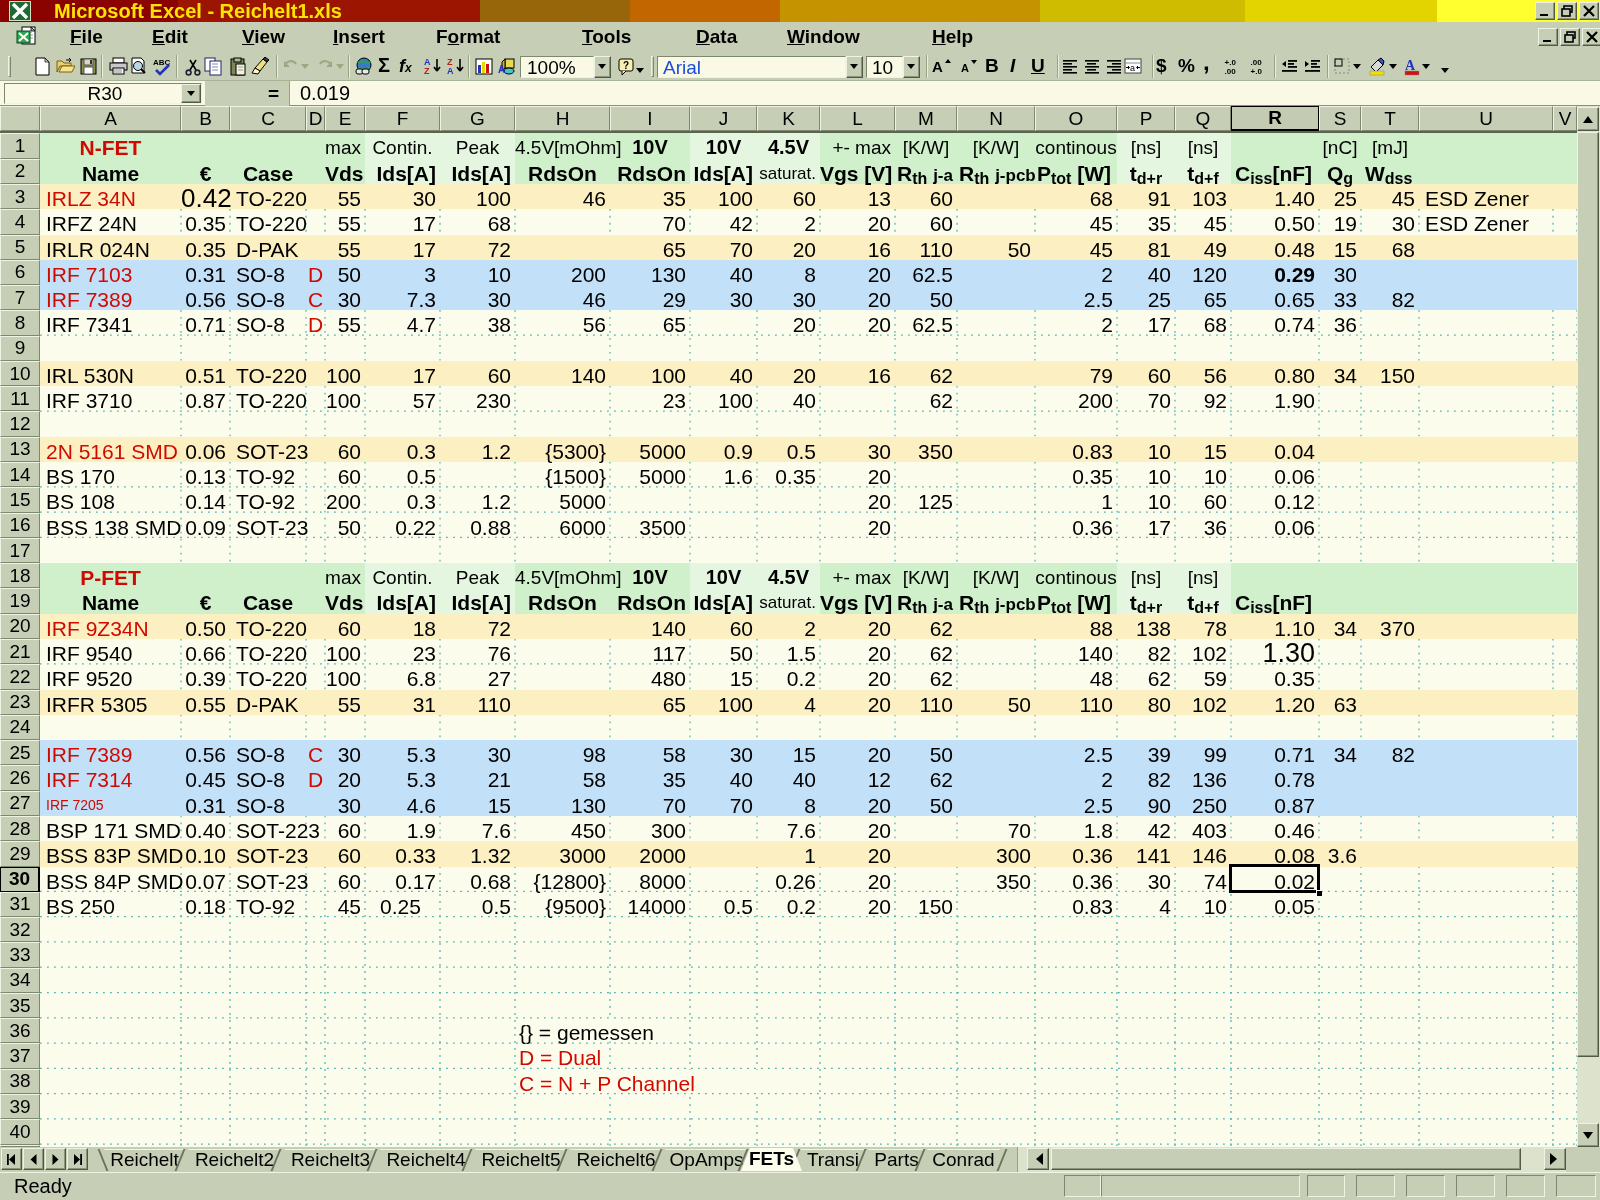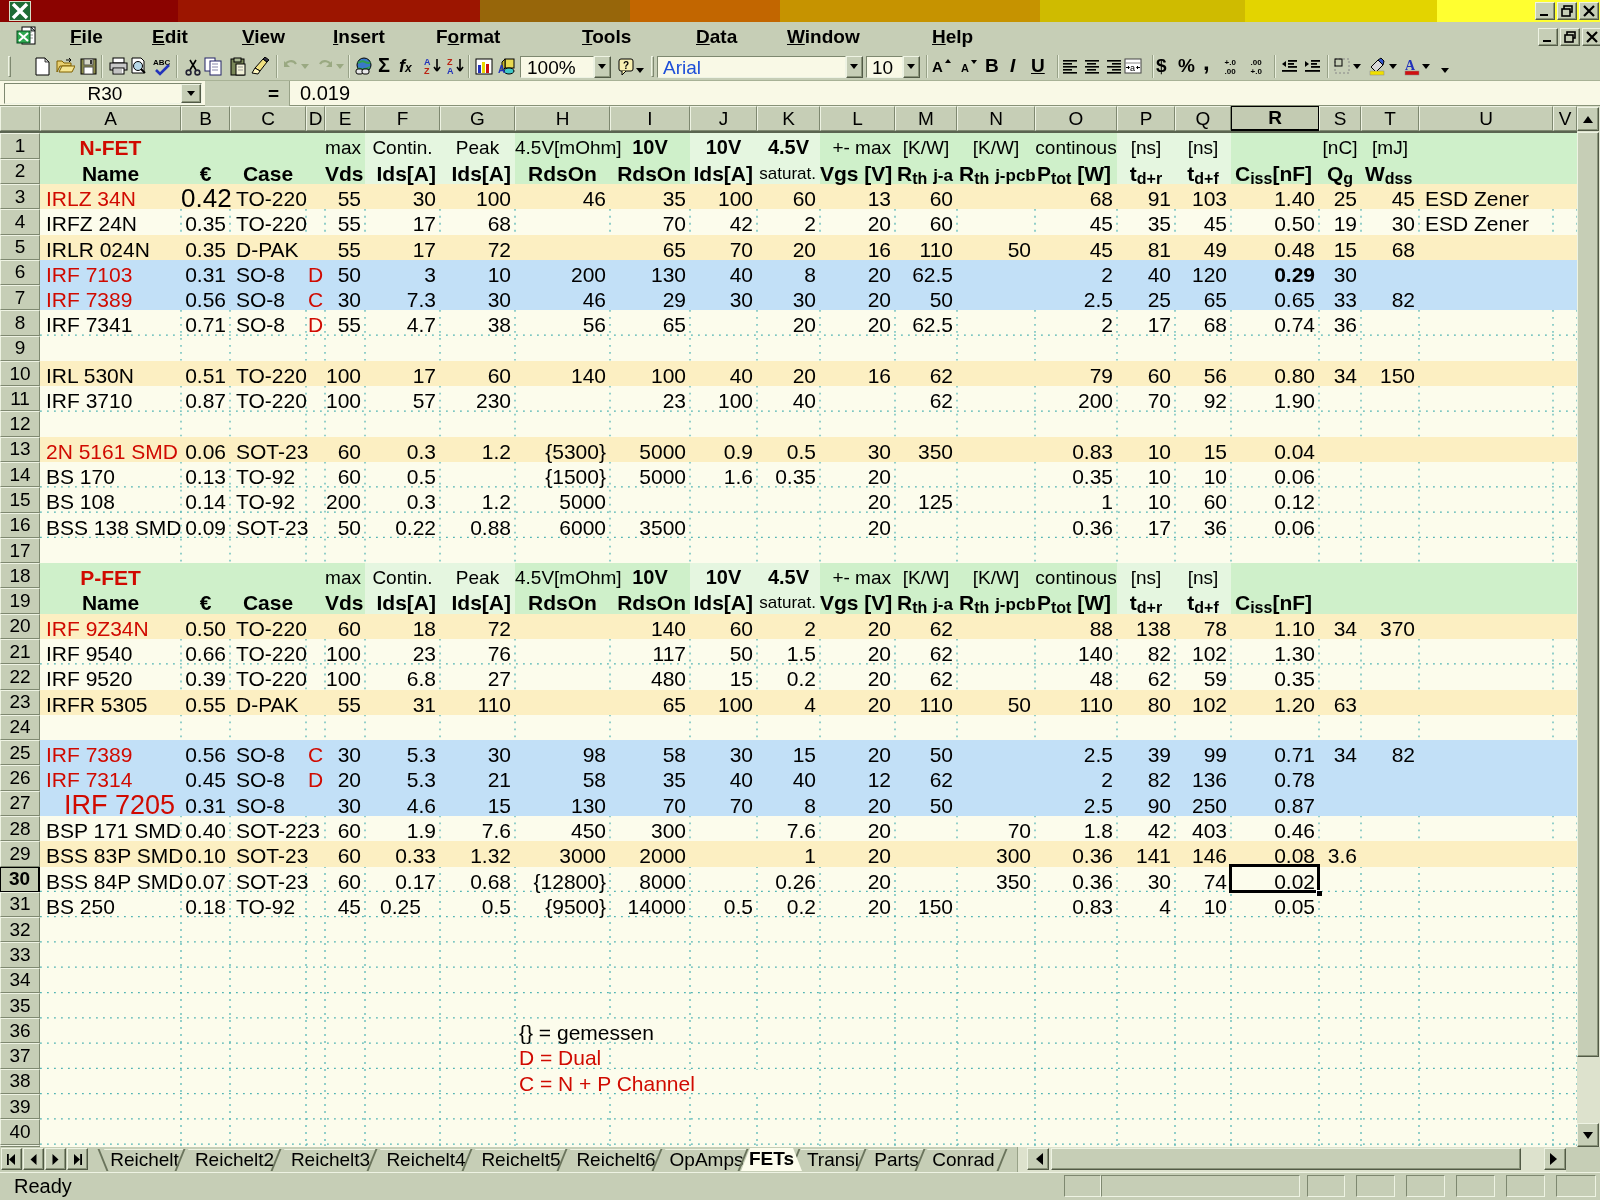--- a/index.html
+++ b/index.html
@@ -14,20 +14,21 @@
 <div class="ab" style="left:0;top:0;width:1600px;height:1200px">
 <div class="ab" style="left:0;top:0;width:1600px;height:22px;background:linear-gradient(90deg,
 #8B0300 0px,#8B0300 178px,#9C1500 178px,#9C1500 480px,#97660A 480px,#97660A 630px,
 #C26600 630px,#C26600 780px,#C69300 780px,#C69300 1040px,#CFBB00 1040px,#CFBB00 1245px,
 #E3D400 1245px,#E3D400 1437px,#FFFF30 1437px,#FFFF30 1600px)"></div>
 <svg class="ab" style="left:9px;top:1px" width="22" height="20" viewBox="0 0 22 20">
 <rect x="0" y="0" width="22" height="20" fill="#D8E0C8"></rect>
       <rect x="1" y="1" width="20" height="18" fill="#1E6B34"></rect>
 <path d="M4 3 L18 17 M18 3 L4 17" stroke="#fff" stroke-width="3.4"></path>
     </svg>
+<div class="ab" style="left:54px;top:0px;width:700px;height:23px;line-height:23px;font-weight:bold;font-size:20px;color:#FFE400">Microsoft Excel - Reichelt1.xls</div>
 <div class="ab bev2 ct" style="left:1535px;top:2px;width:20px;height:18px">
       <svg width="12" height="12">
         <rect x="1" y="9" width="8" height="2" fill="#000"></rect>
       </svg>
     </div>
 <div class="ab bev2 ct" style="left:1557px;top:2px;width:20px;height:18px">
       <svg width="12" height="12">
         <rect x="3" y="1" width="8" height="6" fill="none" stroke="#000" stroke-width="1.6"></rect>
         <rect x="1" y="4" width="8" height="7" fill="#C6CEB6" stroke="#000" stroke-width="1.6"></rect>
       </svg>
@@ -912,21 +913,21 @@
     <div class="ab" style="left:365px;top:642.00px;width:75px;height:24.28px;line-height:23.28px;font-size:21px;font-weight:normal;color:#000;text-align:right;padding-right:4px;white-space:nowrap;overflow:visible">23</div>
     <div class="ab" style="left:440px;top:642.00px;width:75px;height:24.28px;line-height:23.28px;font-size:21px;font-weight:normal;color:#000;text-align:right;padding-right:4px;white-space:nowrap;overflow:visible">76</div>
     <div class="ab" style="left:610px;top:642.00px;width:80px;height:24.28px;line-height:23.28px;font-size:21px;font-weight:normal;color:#000;text-align:right;padding-right:4px;white-space:nowrap;overflow:visible">117</div>
     <div class="ab" style="left:690px;top:642.00px;width:67px;height:24.28px;line-height:23.28px;font-size:21px;font-weight:normal;color:#000;text-align:right;padding-right:4px;white-space:nowrap;overflow:visible">50</div>
     <div class="ab" style="left:757px;top:642.00px;width:63px;height:24.28px;line-height:23.28px;font-size:21px;font-weight:normal;color:#000;text-align:right;padding-right:4px;white-space:nowrap;overflow:visible">1.5</div>
     <div class="ab" style="left:820px;top:642.00px;width:75px;height:24.28px;line-height:23.28px;font-size:21px;font-weight:normal;color:#000;text-align:right;padding-right:4px;white-space:nowrap;overflow:visible">20</div>
     <div class="ab" style="left:895px;top:642.00px;width:62px;height:24.28px;line-height:23.28px;font-size:21px;font-weight:normal;color:#000;text-align:right;padding-right:4px;white-space:nowrap;overflow:visible">62</div>
     <div class="ab" style="left:1035px;top:642.00px;width:82px;height:24.28px;line-height:23.28px;font-size:21px;font-weight:normal;color:#000;text-align:right;padding-right:4px;white-space:nowrap;overflow:visible">140</div>
     <div class="ab" style="left:1117px;top:642.00px;width:58px;height:24.28px;line-height:23.28px;font-size:21px;font-weight:normal;color:#000;text-align:right;padding-right:4px;white-space:nowrap;overflow:visible">82</div>
     <div class="ab" style="left:1175px;top:642.00px;width:56px;height:24.28px;line-height:23.28px;font-size:21px;font-weight:normal;color:#000;text-align:right;padding-right:4px;white-space:nowrap;overflow:visible">102</div>
-    <div class="ab" style="left:1231px;top:642.00px;width:88px;height:24.28px;line-height:23.28px;font-size:21px;font-weight:normal;color:#000;text-align:right;padding-right:4px;white-space:nowrap;overflow:visible">1.30</div>
+    <div class="ab" style="left:1231px;top:642.00px;width:88px;height:24.28px;line-height:23.28px;font-size:27px;font-weight:normal;color:#000;text-align:right;padding-right:4px;white-space:nowrap;overflow:visible">1.30</div>
     <div class="ab" style="left:40px;top:667.28px;width:141px;height:24.28px;line-height:23.28px;font-size:21px;font-weight:normal;color:#000;text-align:left;padding-left:6px;white-space:nowrap;overflow:visible">IRF 9520</div>
     <div class="ab" style="left:181px;top:667.28px;width:49px;height:24.28px;line-height:23.28px;font-size:21px;font-weight:normal;color:#000;text-align:right;padding-right:4px;white-space:nowrap;overflow:visible">0.39</div>
     <div class="ab" style="left:230px;top:667.28px;width:76px;height:24.28px;line-height:23.28px;font-size:21px;font-weight:normal;color:#000;text-align:left;padding-left:6px;white-space:nowrap;overflow:visible">TO-220</div>
     <div class="ab" style="left:325px;top:667.28px;width:40px;height:24.28px;line-height:23.28px;font-size:21px;font-weight:normal;color:#000;text-align:right;padding-right:4px;white-space:nowrap;overflow:visible">100</div>
     <div class="ab" style="left:365px;top:667.28px;width:75px;height:24.28px;line-height:23.28px;font-size:21px;font-weight:normal;color:#000;text-align:right;padding-right:4px;white-space:nowrap;overflow:visible">6.8</div>
     <div class="ab" style="left:440px;top:667.28px;width:75px;height:24.28px;line-height:23.28px;font-size:21px;font-weight:normal;color:#000;text-align:right;padding-right:4px;white-space:nowrap;overflow:visible">27</div>
     <div class="ab" style="left:610px;top:667.28px;width:80px;height:24.28px;line-height:23.28px;font-size:21px;font-weight:normal;color:#000;text-align:right;padding-right:4px;white-space:nowrap;overflow:visible">480</div>
     <div class="ab" style="left:690px;top:667.28px;width:67px;height:24.28px;line-height:23.28px;font-size:21px;font-weight:normal;color:#000;text-align:right;padding-right:4px;white-space:nowrap;overflow:visible">15</div>
     <div class="ab" style="left:757px;top:667.28px;width:63px;height:24.28px;line-height:23.28px;font-size:21px;font-weight:normal;color:#000;text-align:right;padding-right:4px;white-space:nowrap;overflow:visible">0.2</div>
     <div class="ab" style="left:820px;top:667.28px;width:75px;height:24.28px;line-height:23.28px;font-size:21px;font-weight:normal;color:#000;text-align:right;padding-right:4px;white-space:nowrap;overflow:visible">20</div>
@@ -981,21 +982,21 @@
     <div class="ab" style="left:515px;top:768.40px;width:95px;height:24.28px;line-height:23.28px;font-size:21px;font-weight:normal;color:#000;text-align:right;padding-right:4px;white-space:nowrap;overflow:visible">58</div>
     <div class="ab" style="left:610px;top:768.40px;width:80px;height:24.28px;line-height:23.28px;font-size:21px;font-weight:normal;color:#000;text-align:right;padding-right:4px;white-space:nowrap;overflow:visible">35</div>
     <div class="ab" style="left:690px;top:768.40px;width:67px;height:24.28px;line-height:23.28px;font-size:21px;font-weight:normal;color:#000;text-align:right;padding-right:4px;white-space:nowrap;overflow:visible">40</div>
     <div class="ab" style="left:757px;top:768.40px;width:63px;height:24.28px;line-height:23.28px;font-size:21px;font-weight:normal;color:#000;text-align:right;padding-right:4px;white-space:nowrap;overflow:visible">40</div>
     <div class="ab" style="left:820px;top:768.40px;width:75px;height:24.28px;line-height:23.28px;font-size:21px;font-weight:normal;color:#000;text-align:right;padding-right:4px;white-space:nowrap;overflow:visible">12</div>
     <div class="ab" style="left:895px;top:768.40px;width:62px;height:24.28px;line-height:23.28px;font-size:21px;font-weight:normal;color:#000;text-align:right;padding-right:4px;white-space:nowrap;overflow:visible">62</div>
     <div class="ab" style="left:1035px;top:768.40px;width:82px;height:24.28px;line-height:23.28px;font-size:21px;font-weight:normal;color:#000;text-align:right;padding-right:4px;white-space:nowrap;overflow:visible">2</div>
     <div class="ab" style="left:1117px;top:768.40px;width:58px;height:24.28px;line-height:23.28px;font-size:21px;font-weight:normal;color:#000;text-align:right;padding-right:4px;white-space:nowrap;overflow:visible">82</div>
     <div class="ab" style="left:1175px;top:768.40px;width:56px;height:24.28px;line-height:23.28px;font-size:21px;font-weight:normal;color:#000;text-align:right;padding-right:4px;white-space:nowrap;overflow:visible">136</div>
     <div class="ab" style="left:1231px;top:768.40px;width:88px;height:24.28px;line-height:23.28px;font-size:21px;font-weight:normal;color:#000;text-align:right;padding-right:4px;white-space:nowrap;overflow:visible">0.78</div>
-    <div class="ab" style="left:40px;top:793.68px;width:141px;height:24.28px;line-height:23.28px;font-size:27px;font-weight:normal;color:#D00A00;text-align:left;padding-left:24px;white-space:nowrap;overflow:visible">IRF 7205</div>
+    <div class="ab" style="left:40px;top:793.68px;width:141px;height:24.28px;line-height:23.28px;font-size:14px;font-weight:normal;color:#D00A00;text-align:left;padding-left:6px;white-space:nowrap;overflow:visible">IRF 7205</div>
     <div class="ab" style="left:181px;top:793.68px;width:49px;height:24.28px;line-height:23.28px;font-size:21px;font-weight:normal;color:#000;text-align:right;padding-right:4px;white-space:nowrap;overflow:visible">0.31</div>
     <div class="ab" style="left:230px;top:793.68px;width:76px;height:24.28px;line-height:23.28px;font-size:21px;font-weight:normal;color:#000;text-align:left;padding-left:6px;white-space:nowrap;overflow:visible">SO-8</div>
     <div class="ab" style="left:325px;top:793.68px;width:40px;height:24.28px;line-height:23.28px;font-size:21px;font-weight:normal;color:#000;text-align:right;padding-right:4px;white-space:nowrap;overflow:visible">30</div>
     <div class="ab" style="left:365px;top:793.68px;width:75px;height:24.28px;line-height:23.28px;font-size:21px;font-weight:normal;color:#000;text-align:right;padding-right:4px;white-space:nowrap;overflow:visible">4.6</div>
     <div class="ab" style="left:440px;top:793.68px;width:75px;height:24.28px;line-height:23.28px;font-size:21px;font-weight:normal;color:#000;text-align:right;padding-right:4px;white-space:nowrap;overflow:visible">15</div>
     <div class="ab" style="left:515px;top:793.68px;width:95px;height:24.28px;line-height:23.28px;font-size:21px;font-weight:normal;color:#000;text-align:right;padding-right:4px;white-space:nowrap;overflow:visible">130</div>
     <div class="ab" style="left:610px;top:793.68px;width:80px;height:24.28px;line-height:23.28px;font-size:21px;font-weight:normal;color:#000;text-align:right;padding-right:4px;white-space:nowrap;overflow:visible">70</div>
     <div class="ab" style="left:690px;top:793.68px;width:67px;height:24.28px;line-height:23.28px;font-size:21px;font-weight:normal;color:#000;text-align:right;padding-right:4px;white-space:nowrap;overflow:visible">70</div>
     <div class="ab" style="left:757px;top:793.68px;width:63px;height:24.28px;line-height:23.28px;font-size:21px;font-weight:normal;color:#000;text-align:right;padding-right:4px;white-space:nowrap;overflow:visible">8</div>
     <div class="ab" style="left:820px;top:793.68px;width:75px;height:24.28px;line-height:23.28px;font-size:21px;font-weight:normal;color:#000;text-align:right;padding-right:4px;white-space:nowrap;overflow:visible">20</div>

